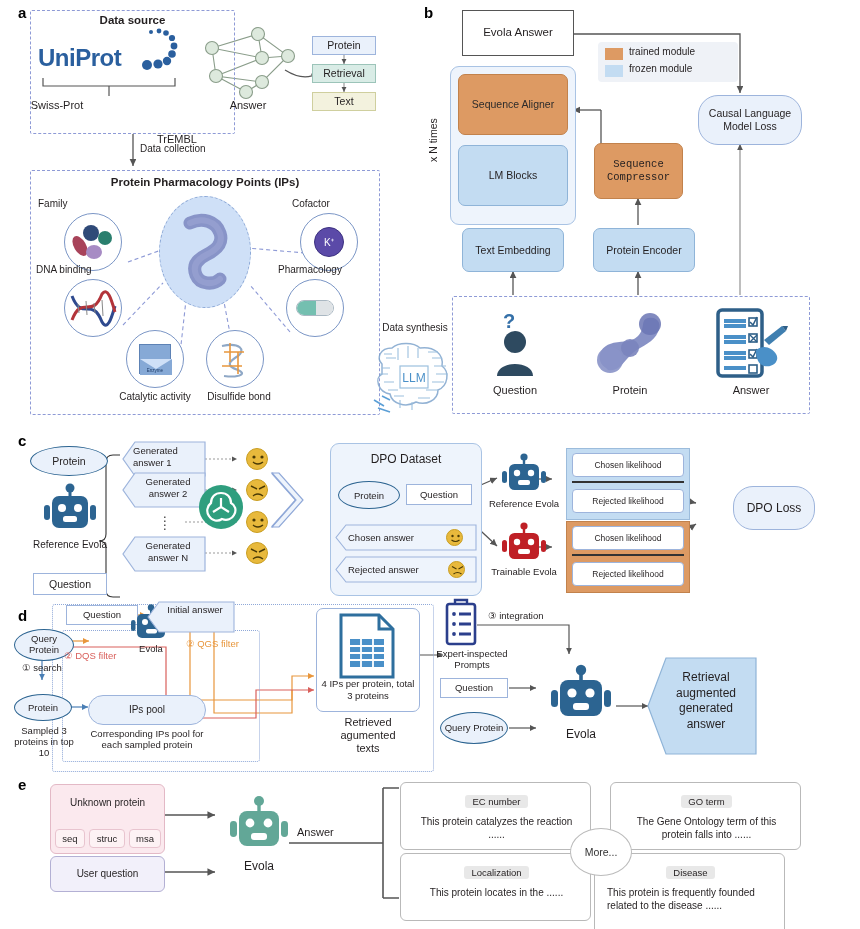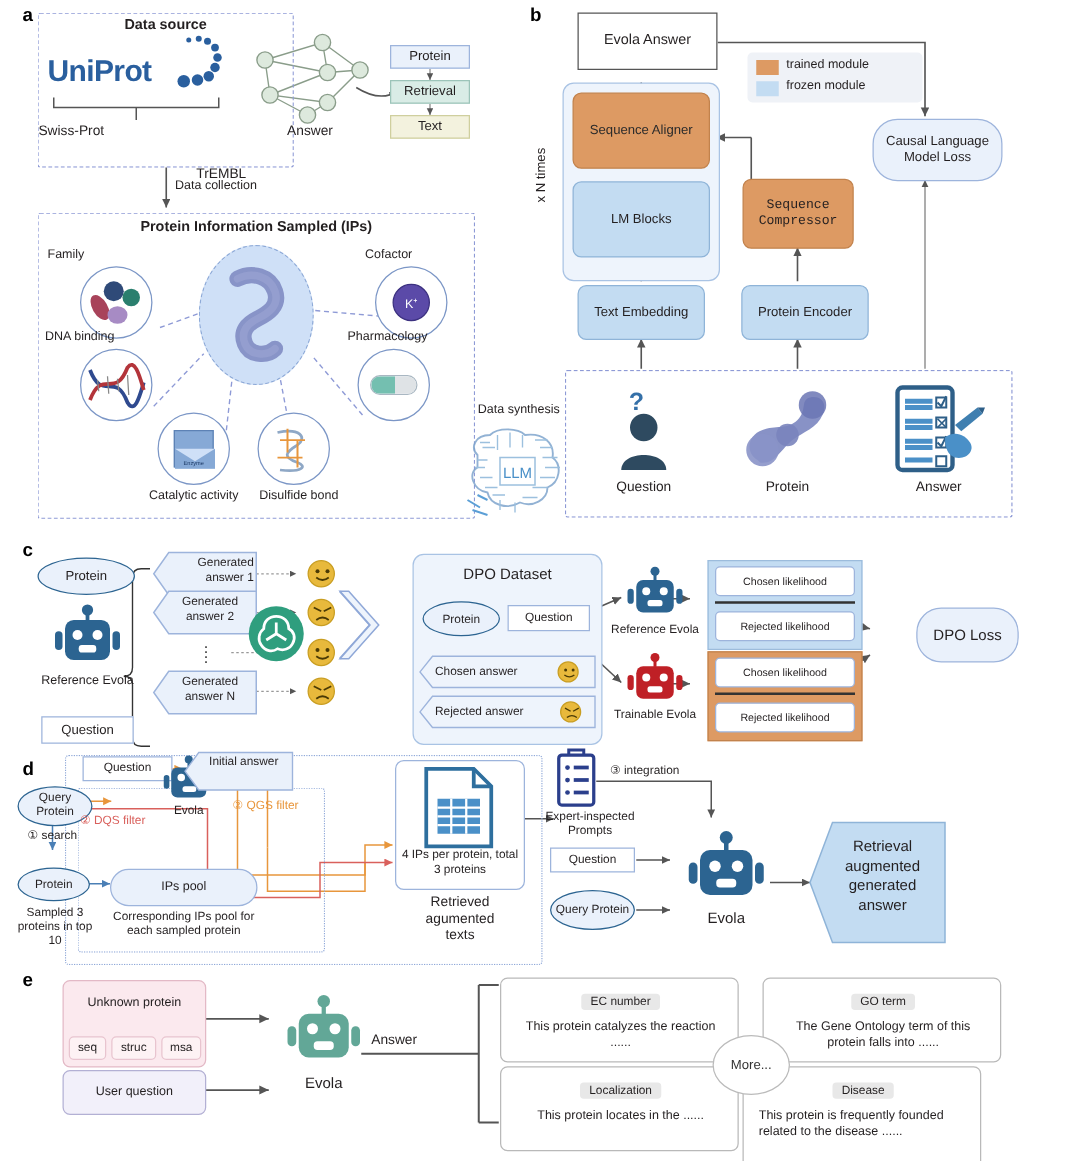--- a/index.html
+++ b/index.html
@@ -186,21 +186,21 @@
 <div class="box bx-teal" style="left:312px; top:64px; width:64px; height:19px;">
     <span>Retrieval</span>
   </div>
 <div class="box bx-yellow" style="left:312px; top:92px; width:64px; height:19px;">
     <span>Text</span>
   </div>
 
 <div class="abs lbl" style="left:140px; top:143px; width:110px; text-align:left;">Data collection</div>
 
 <div class="dashbox" style="left:30px; top:170px; width:350px; height:245px;"></div>
-<div class="abs ttl" style="left:30px; top:176px; width:350px;">Protein Information Sampled (IPs)</div>
+<div class="abs ttl" style="left:30px; top:176px; width:350px;">Protein Pharmacology Points (IPs)</div>
 
 <div class="abs" style="left:159px; top:196px; width:92px; height:112px; border-radius:50%; background:#cfe0f7; border:1.2px dashed #8eaad8;"></div>
 <svg style="position:absolute; left:170px; top:215px; width:72px; height:80px;">
   <path d="M20,8 C32,2 46,6 50,18 C54,30 44,36 36,40 C28,44 22,50 26,60 C30,70 44,70 50,64" stroke="#7b86c0" stroke-width="13" fill="none" stroke-linecap="round" opacity="0.85"></path>
   <path d="M20,8 C32,2 46,6 50,18 C54,30 44,36 36,40 C28,44 22,50 26,60 C30,70 44,70 50,64" stroke="#9aa3d1" stroke-width="6" fill="none" stroke-linecap="round" opacity="0.7"></path>
 </svg>
 
 <div class="abs lbl" style="left:38px; top:198px; width:70px; text-align:left;">Family</div>
 <div class="abs" style="left:64px; top:213px; width:58px; height:58px; border-radius:50%; border:1.1px solid #7b96c6; background:#fff;"></div>
 <svg style="position:absolute; left:70px; top:222px; width:46px; height:42px;">
@@ -375,21 +375,21 @@
 </svg>
 <div class="abs lbl" style="left:33px; top:539px; width:74px;">Reference Evola</div>
 <div class="box bx-plain" style="left:33px; top:573px; width:74px; height:22px;">
   <span>Question</span>
 </div>
 
 <div class="abs" style="left:123px; top:442px; width:82px; height:34px;">
   <svg style="position:absolute; left:0; top:0; width:82px; height:34px;">
       <path d="M12,0 L82,0 L82,34 L12,34 L0,17 Z" fill="#eaf1fb" stroke="#9db4dc" stroke-width="1.2"></path>
     </svg>
-  <div style="position:absolute; left:10px; top:3px; width:70px; text-align:right; font-size:9.5px; line-height:1.25;">Generated answer 1</div>
+  <div style="position:absolute; left:10px; top:3px; width:70px; text-align:left; font-size:9.5px; line-height:1.25;">Generated answer 1</div>
 </div>
 <div class="abs" style="left:123px; top:473px; width:82px; height:34px;">
   <svg style="position:absolute; left:0; top:0; width:82px; height:34px;">
       <path d="M12,0 L82,0 L82,34 L12,34 L0,17 Z" fill="#eaf1fb" stroke="#9db4dc" stroke-width="1.2"></path>
     </svg>
   <div style="position:absolute; left:10px; top:3px; width:70px; text-align:center; font-size:9.5px; line-height:1.25;">Generated answer 2</div>
 </div>
 <div class="abs" style="left:123px; top:537px; width:82px; height:34px;">
   <svg style="position:absolute; left:0; top:0; width:82px; height:34px;">
       <path d="M12,0 L82,0 L82,34 L12,34 L0,17 Z" fill="#eaf1fb" stroke="#9db4dc" stroke-width="1.2"></path>

